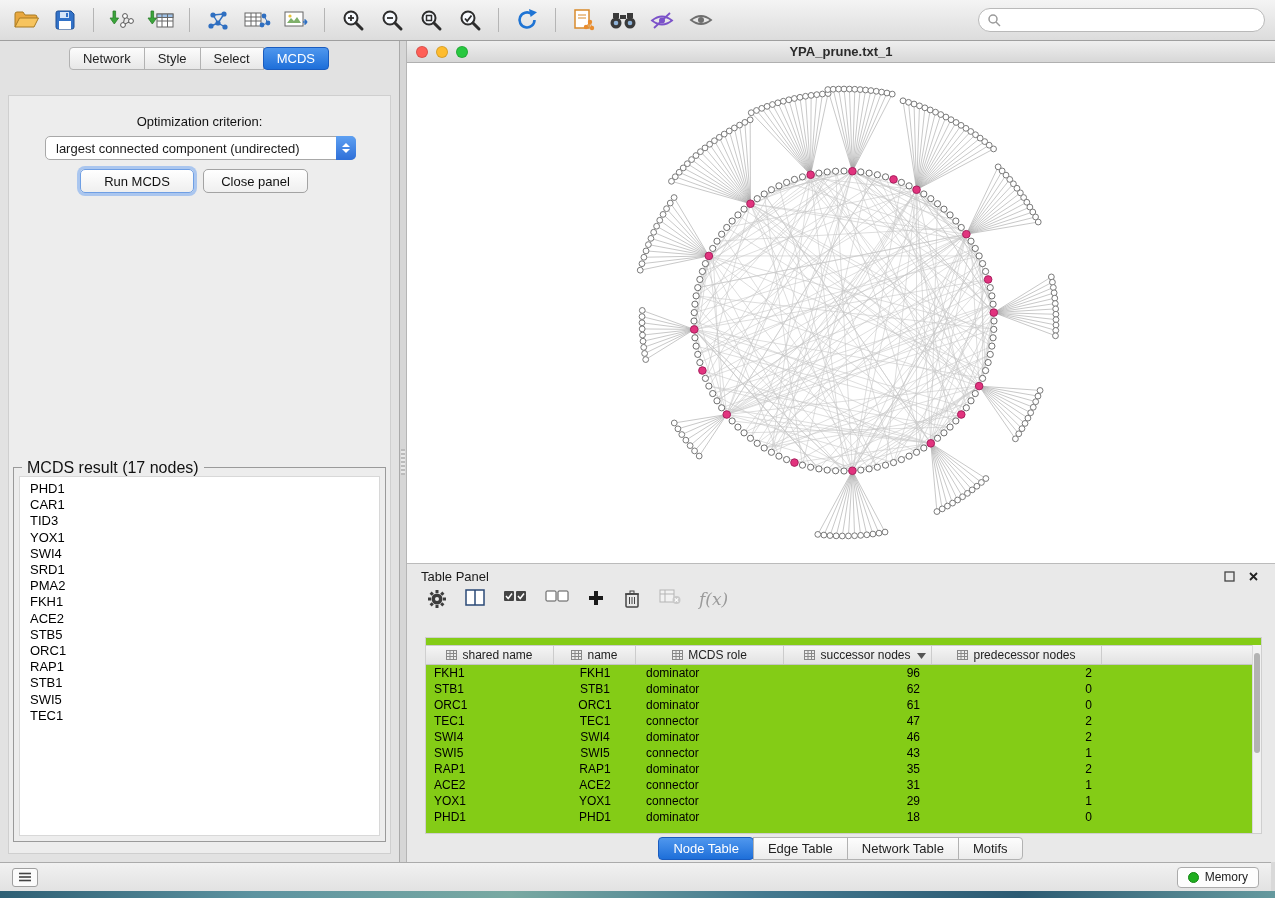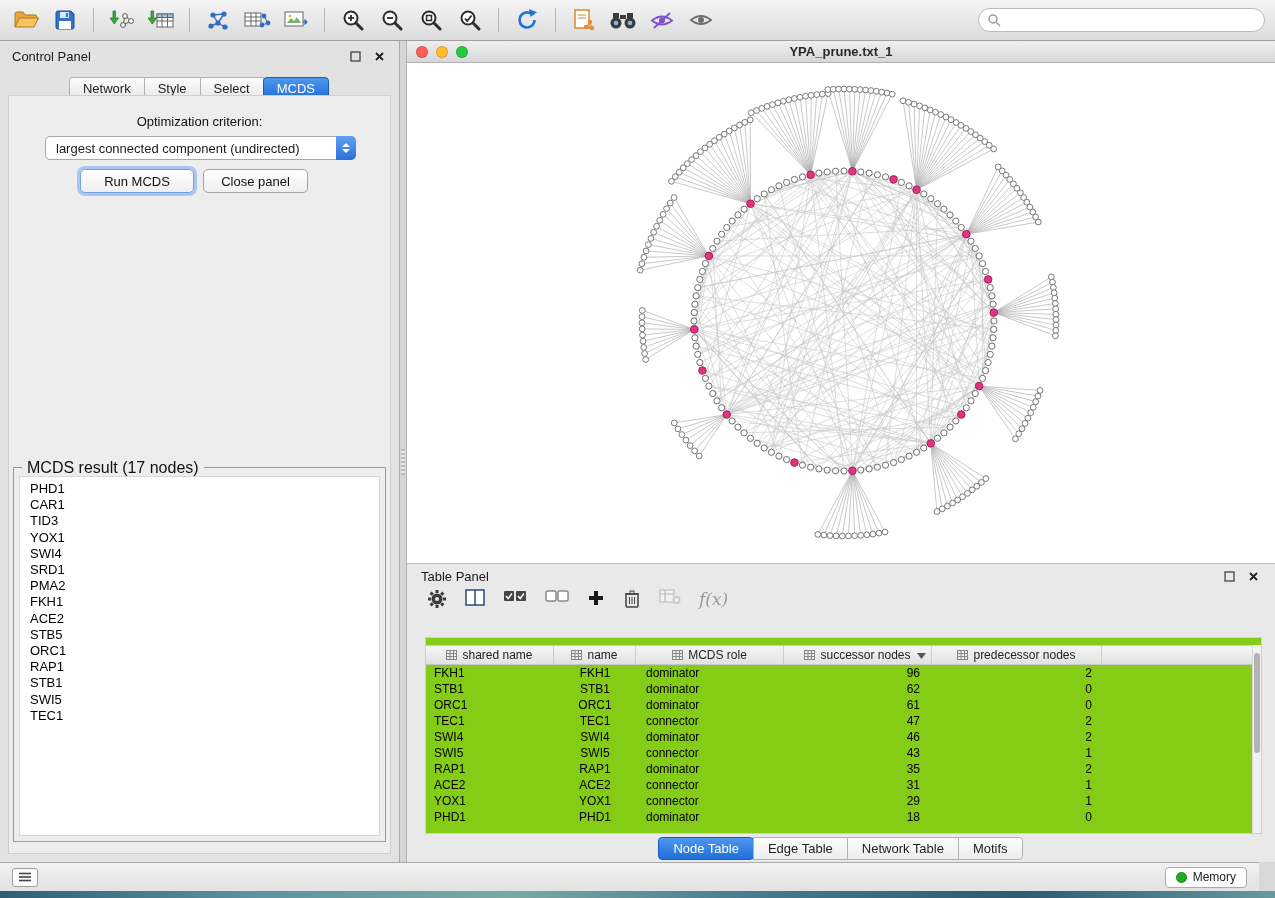--- a/index.html
+++ b/index.html
@@ -81,21 +81,21 @@
   .tcell.c4 { text-align:right; padding-right:10px; }
   .vscroll { position:absolute; top:7px; right:0; bottom:0; width:9px; background:#f1f1f1; border-left:1px solid #d9d9d9; }
   .vthumb { position:absolute; top:8px; left:1px; width:6px; height:100px; border-radius:3px; background:#b3b3b3; }
   .tp-tabs { position:absolute; top:273px; left:0; right:0; display:flex; justify-content:center; }
   .tp-tab { font-size:13px; padding:3px 14px; background:linear-gradient(#fdfdfd,#ececec); border:1px solid #b2b2b2; margin-left:-1px; color:#222; }
   .tp-tab:first-child { border-radius:4px 0 0 4px; }
   .tp-tab:last-child { border-radius:0 4px 4px 0; }
   .tp-tab.active { background:linear-gradient(#4f97ee,#1e6fd9); color:#fff; border-color:#1a5cbf; border-radius:4px; }
 
   
-  .statusbar { position:absolute; left:0; right:16px; bottom:7px; height:29px;
+  .statusbar { position:absolute; left:0; right:4px; bottom:7px; height:29px;
     background:linear-gradient(#f1f1f1,#e2e2e2); border-top:1px solid #ababab;
     display:flex; align-items:center; padding:0 12px; }
   .menu-btn { width:26px; height:19px; background:#fbfbfb; border:1px solid #9f9f9f; border-radius:3px;
     display:flex; align-items:center; justify-content:center; }
   .memory-btn { margin-left:auto; height:21px; background:#fdfdfd; border:1px solid #ababab; border-radius:4px;
     display:flex; align-items:center; gap:6px; padding:0 10px; font-size:12px; color:#222; }
   .memory-dot { width:11px; height:11px; border-radius:50%; background:#1fae1f; border:1px solid #148514; }
   .desktop-strip { position:absolute; left:0; right:0; bottom:0; height:7px;
     background:linear-gradient(90deg,#2e5f74,#5d93a0,#79a9a2,#44798f,#2c5a72,#65999e); }
 </style>
@@ -267,34 +267,20 @@
     <div class="search-wrap">
       <svg width="14" height="14">
           <circle cx="6" cy="6" r="4" fill="none" stroke="#9a9a9a" stroke-width="1.5"></circle>
           <line x1="9" y1="9" x2="13" y2="13" stroke="#9a9a9a" stroke-width="1.5"></line>
         </svg>
       <input type="text" placeholder="" style="">
     </div>
   </div>
 
   <div class="control-panel">
-    <div class="cp-header">
-      <span>Control Panel</span>
-      <span class="sp"></span>
-      <span class="winicon">
-          <svg width="11" height="11">
-            <rect x="1" y="1" width="9" height="9" fill="none" stroke="#444" stroke-width="1.3"></rect>
-          </svg>
-        </span>
-      <span class="winicon">
-          <svg width="11" height="11">
-            <path d="M2 2 L9 9 M9 2 L2 9" stroke="#222" stroke-width="1.8"></path>
-          </svg>
-        </span>
-    </div>
     <div class="cp-tabs">
         <div class="cp-tab">Network</div>
         <div class="cp-tab">Style</div>
         <div class="cp-tab">Select</div>
         <div class="cp-tab active">MCDS</div>
       </div>
     <div class="cp-content">
       <div class="opt-label">Optimization criterion:</div>
       <div class="dropdown">
         <span class="val">largest connected component (undirected)</span>

